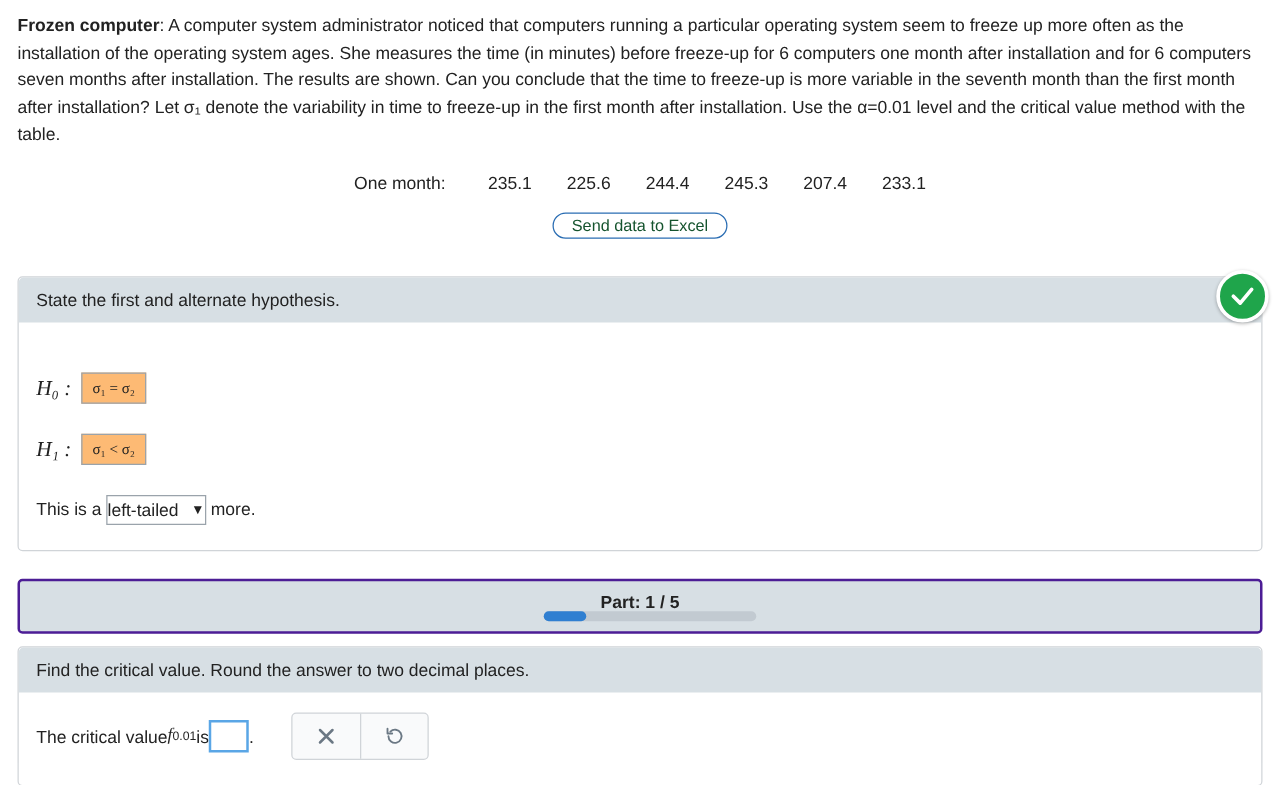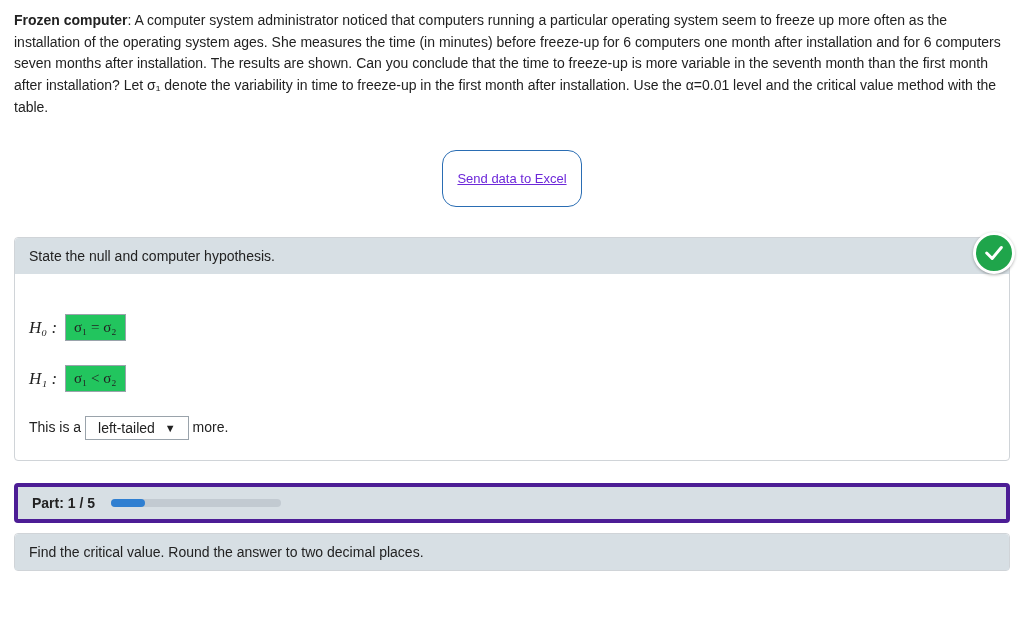--- a/index.html
+++ b/index.html
@@ -15,27 +15,26 @@
   .problem-text { line-height: 1.55; }
   .problem-text b { font-weight: bold; }
   .data-block { margin: 18px 0 14px 0; }
   .data-table { margin: 0 auto; border-collapse: collapse; }
   .data-table td { padding: 2px 14px; text-align: center; white-space: nowrap; }
   .data-table td.row-label { text-align: right; padding-right: 20px; }
   .excel-wrap { text-align: center; margin-top: 14px; }
   .excel-btn {
     display: inline-block;
     border: 1px solid #2a6db3;
-    color: #6d28d9;
+    color: #14532d;
     background: #fff;
     border-radius: 14px;
-    padding: 20px 14px;
+    padding: 2px 14px;
     font-size: 13px;
     cursor: pointer;
-    text-decoration: underline;
   }
   .panel {
     border: 1px solid #d0d4d8;
     border-radius: 4px;
     margin: 30px 0 0 0;
     background: #fff;
     position: relative;
   }
   .panel-header {
     background: #d7dfe4;
@@ -50,55 +49,56 @@
     font-family: Georgia, 'Times New Roman', serif;
     font-style: italic;
     font-size: 17px;
     margin-right: 6px;
     min-width: 30px;
   }
   .hyp-box {
     border: 1px solid #9aa3ab;
     padding: 4px 8px;
     font-family: Georgia, 'Times New Roman', serif;
-    font-size: 15px;
-    background: #22c55e;
+    font-size: 12px;
+    background: #fdba74;
   }
   .tail-row { margin-top: 22px; }
   .select-box {
     display: inline-flex;
     align-items: center;
     border: 1px solid #9aa3ab;
-    padding: 3px 12px;
+    padding: 3px 0;
     background: #fff;
     cursor: pointer;
     vertical-align: middle;
   }
   .select-box .tri { margin-left: 10px; font-size: 11px; }
   .checkmark-badge {
     position: absolute;
     top: -6px; right: -6px;
     width: 42px; height: 42px;
     border-radius: 50%;
     background: #1fa54b;
     border: 3px solid #fff;
     box-shadow: 0 1px 3px rgba(0,0,0,.3);
     display: flex; align-items: center; justify-content: center;
   }
   .checkmark-badge svg { width: 22px; height: 22px; }
   .part-bar {
-    border: 4px solid #4c1d95;
+    border: 2px solid #4c1d95;
     border-radius: 4px;
     margin-top: 22px;
     background: #d7dfe4;
     padding: 8px 14px;
     display: flex;
     align-items: center;
     font-weight: bold;
     font-size: 14px;
+    flex-direction: column;
   }
   .progress-track {
     margin-left: 16px;
     width: 170px; height: 8px;
     background: #c2cad1;
     border-radius: 4px;
     position: relative;
   }
   .progress-fill {
     position: absolute; left: 0; top: 0;
@@ -134,34 +134,43 @@
 </head>
 <body>
 
 <div class="problem-text">
   <b>Frozen computer</b><span>: A computer system administrator noticed that computers running a particular operating system seem to freeze up more often as the installation of the operating system ages. She measures the time (in minutes) before freeze-up for 6 computers one month after installation and for 6 computers seven months after installation. The results are shown. Can you conclude that the time to freeze-up is more variable in the seventh month than the first month after installation? Let σ₁ denote the variability in time to freeze-up in the first month after installation. Use the α=0.01 level and the critical value method with the table.</span>
 </div>
 
 <div class="data-block">
   <table class="data-table">
     <tbody>
+        <tr>
+      <td class="row-label">One month:</td>
+      <td>235.1</td>
+      <td>225.6</td>
+      <td>244.4</td>
+      <td>245.3</td>
+      <td>207.4</td>
+      <td>233.1</td>
+    </tr>
   </tbody>
     </table>
   <div class="excel-wrap">
     <span class="excel-btn">Send data to Excel</span>
   </div>
 </div>
 
 <div class="panel">
   <div class="checkmark-badge">
     <svg viewBox="0 0 24 24">
         <path d="M4 12 L10 18 L20 6" stroke="#fff" stroke-width="3.2" fill="none" stroke-linecap="round" stroke-linejoin="round"></path>
       </svg>
   </div>
-  <div class="panel-header">State the null and computer hypothesis.</div>
+  <div class="panel-header">State the first and alternate hypothesis.</div>
   <div class="panel-body">
     <div class="hyp-row">
       <span class="hyp-label">H₀ :</span>
       <span class="hyp-box">σ₁ = σ₂</span>
     </div>
     <div class="hyp-row">
       <span class="hyp-label">H₁ :</span>
       <span class="hyp-box">σ₁ &lt; σ₂</span>
     </div>
     <div class="tail-row">
@@ -177,13 +186,34 @@
 
 <div class="part-bar">
   <span>Part: 1 / 5</span>
   <span class="progress-track">
     <span class="progress-fill" id="progress-fill" style="width: 20%;"></span>
   </span>
 </div>
 
 <div class="panel panel2">
   <div class="panel-header">Find the critical value. Round the answer to two decimal places.</div>
+  <div class="panel-body" style="display:flex;align-items:center;">
+    <span>The critical value </span>
+    <span class="ital">f</span>
+      <span class="sub1">0.01</span>
+    <span> is </span>
+    <span class="input-small"></span>
+    <span> .</span>
+    <span class="actions">
+      <span class="act">
+        <svg width="16" height="16" viewBox="0 0 16 16">
+            <path d="M3 3 L13 13 M13 3 L3 13" stroke="#6b7884" stroke-width="2" stroke-linecap="round"></path>
+          </svg>
+      </span>
+      <span class="act">
+        <svg width="18" height="18" viewBox="0 0 24 24">
+            <path d="M5 12a7 7 0 1 0 2.05-4.95" stroke="#6b7884" stroke-width="2" fill="none" stroke-linecap="round"></path>
+            <path d="M4 4 L4 9 L9 9" stroke="#6b7884" stroke-width="2" fill="none" stroke-linecap="round" stroke-linejoin="round"></path>
+          </svg>
+      </span>
+    </span>
+  </div>
 </div>
 
 </body></html>

